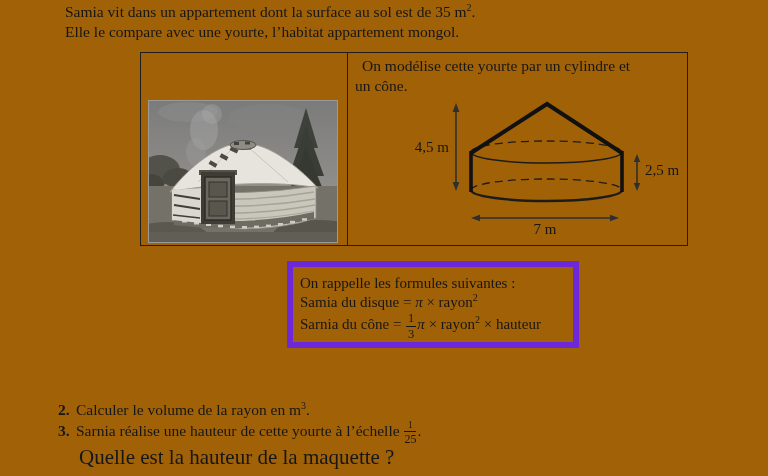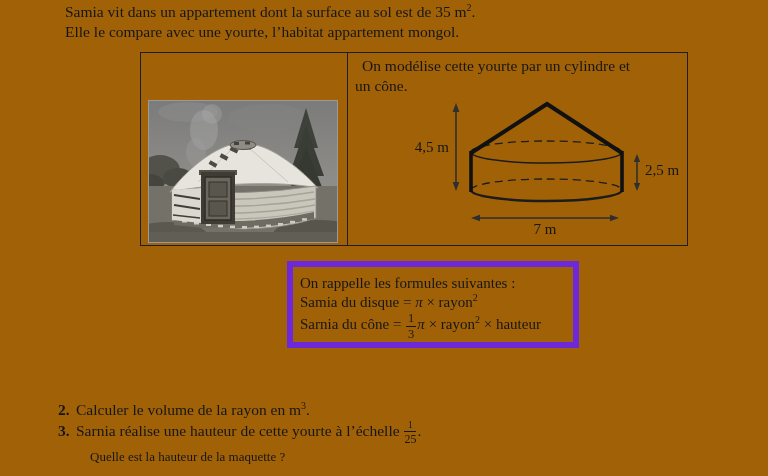--- a/index.html
+++ b/index.html
@@ -24,21 +24,21 @@
   .pi { font-style:italic; }
   .frac { display:inline-block; vertical-align:-0.55em; text-align:center; line-height:1; margin:0 1px; }
   .frac .fnum { display:block; font-size:12.5px; padding:0 2px 1px 2px; border-bottom:1px solid #161616; }
   .frac .fden { display:block; font-size:12.5px; padding-top:1px; }
   .fracsm { display:inline-block; vertical-align:-0.4em; text-align:center; line-height:1; margin:0 1px; }
   .fracsm .fnum { display:block; font-size:9.5px; padding:0 1px 0.5px 1px; border-bottom:1px solid #161616; }
   .fracsm .fden { display:block; font-size:12px; padding-top:0.5px; }
   
   .q { left:58px; width:672px; font-size:15.5px; line-height:20px; }
   .q-num { font-weight:bold; display:inline-block; width:18px; }
-  .q-cont { left:90px; width:650px; font-size:13px; line-height:20px; }
+  .q-cont { left:79px; width:650px; font-size:21px; line-height:20px; }
   svg text { font-family:"Liberation Serif","DejaVu Serif",serif; fill:#161616; }
 </style>
 </head>
 <body>
 
 <div class="page">
 
   <div class="abs intro">
     <div><span>Samia vit dans un appartement dont la surface au sol est de 35 m</span><sup class="s2">2</sup><span>.</span></div>
     <div>Elle le compare avec une yourte, l’habitat appartement mongol.</div>

